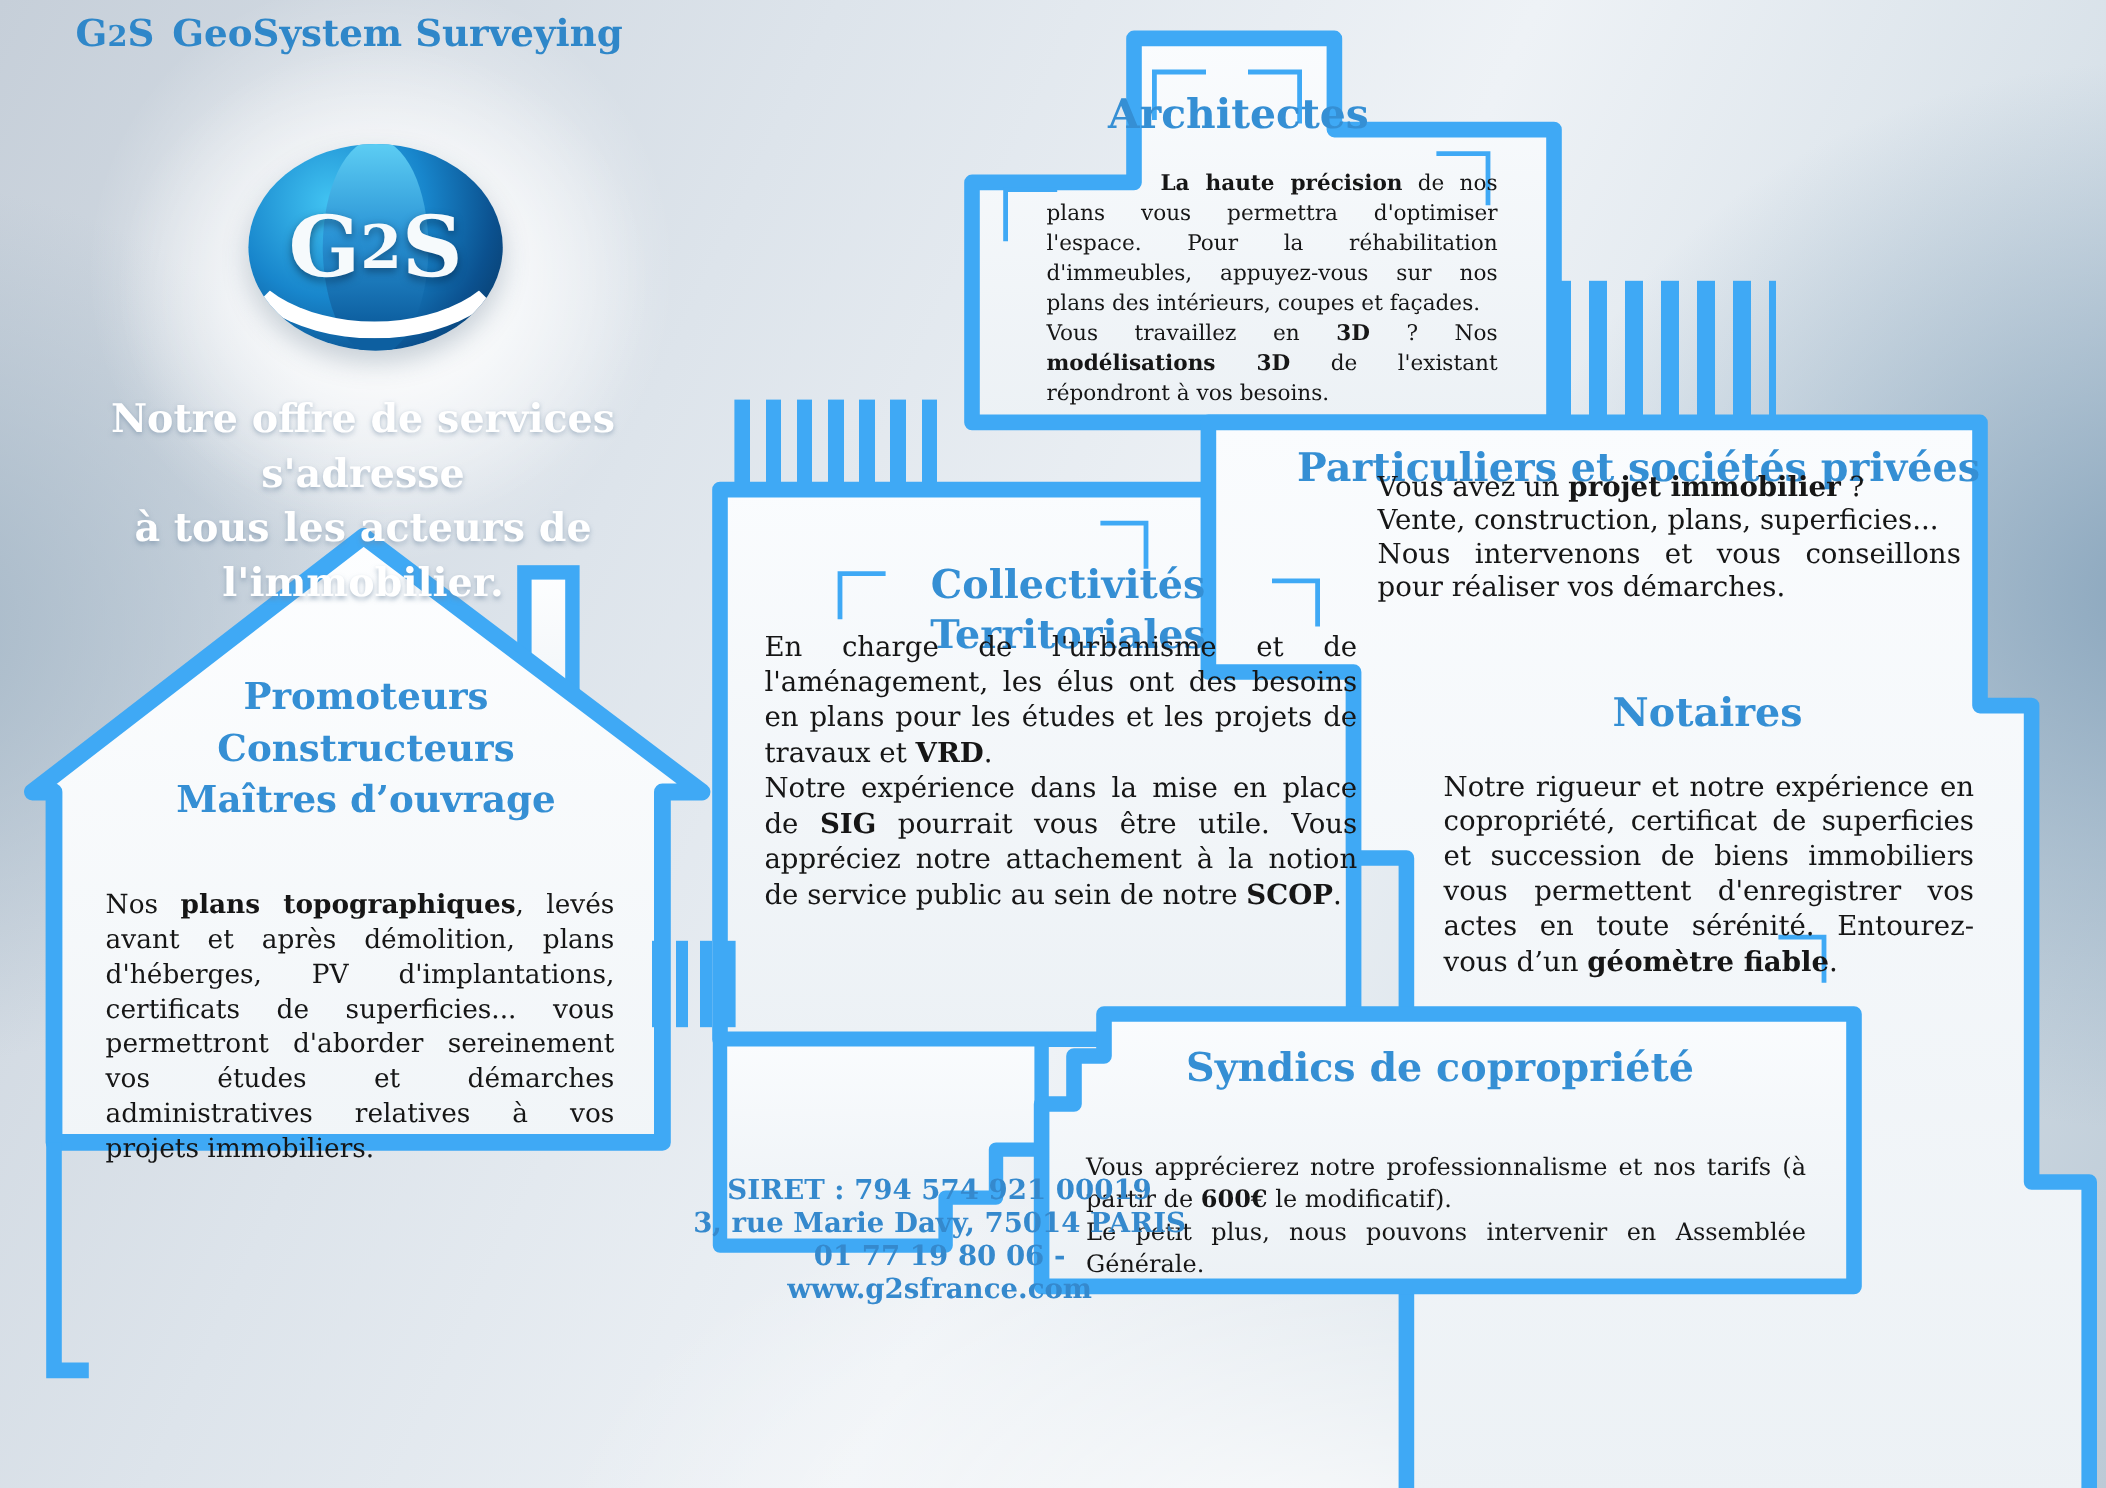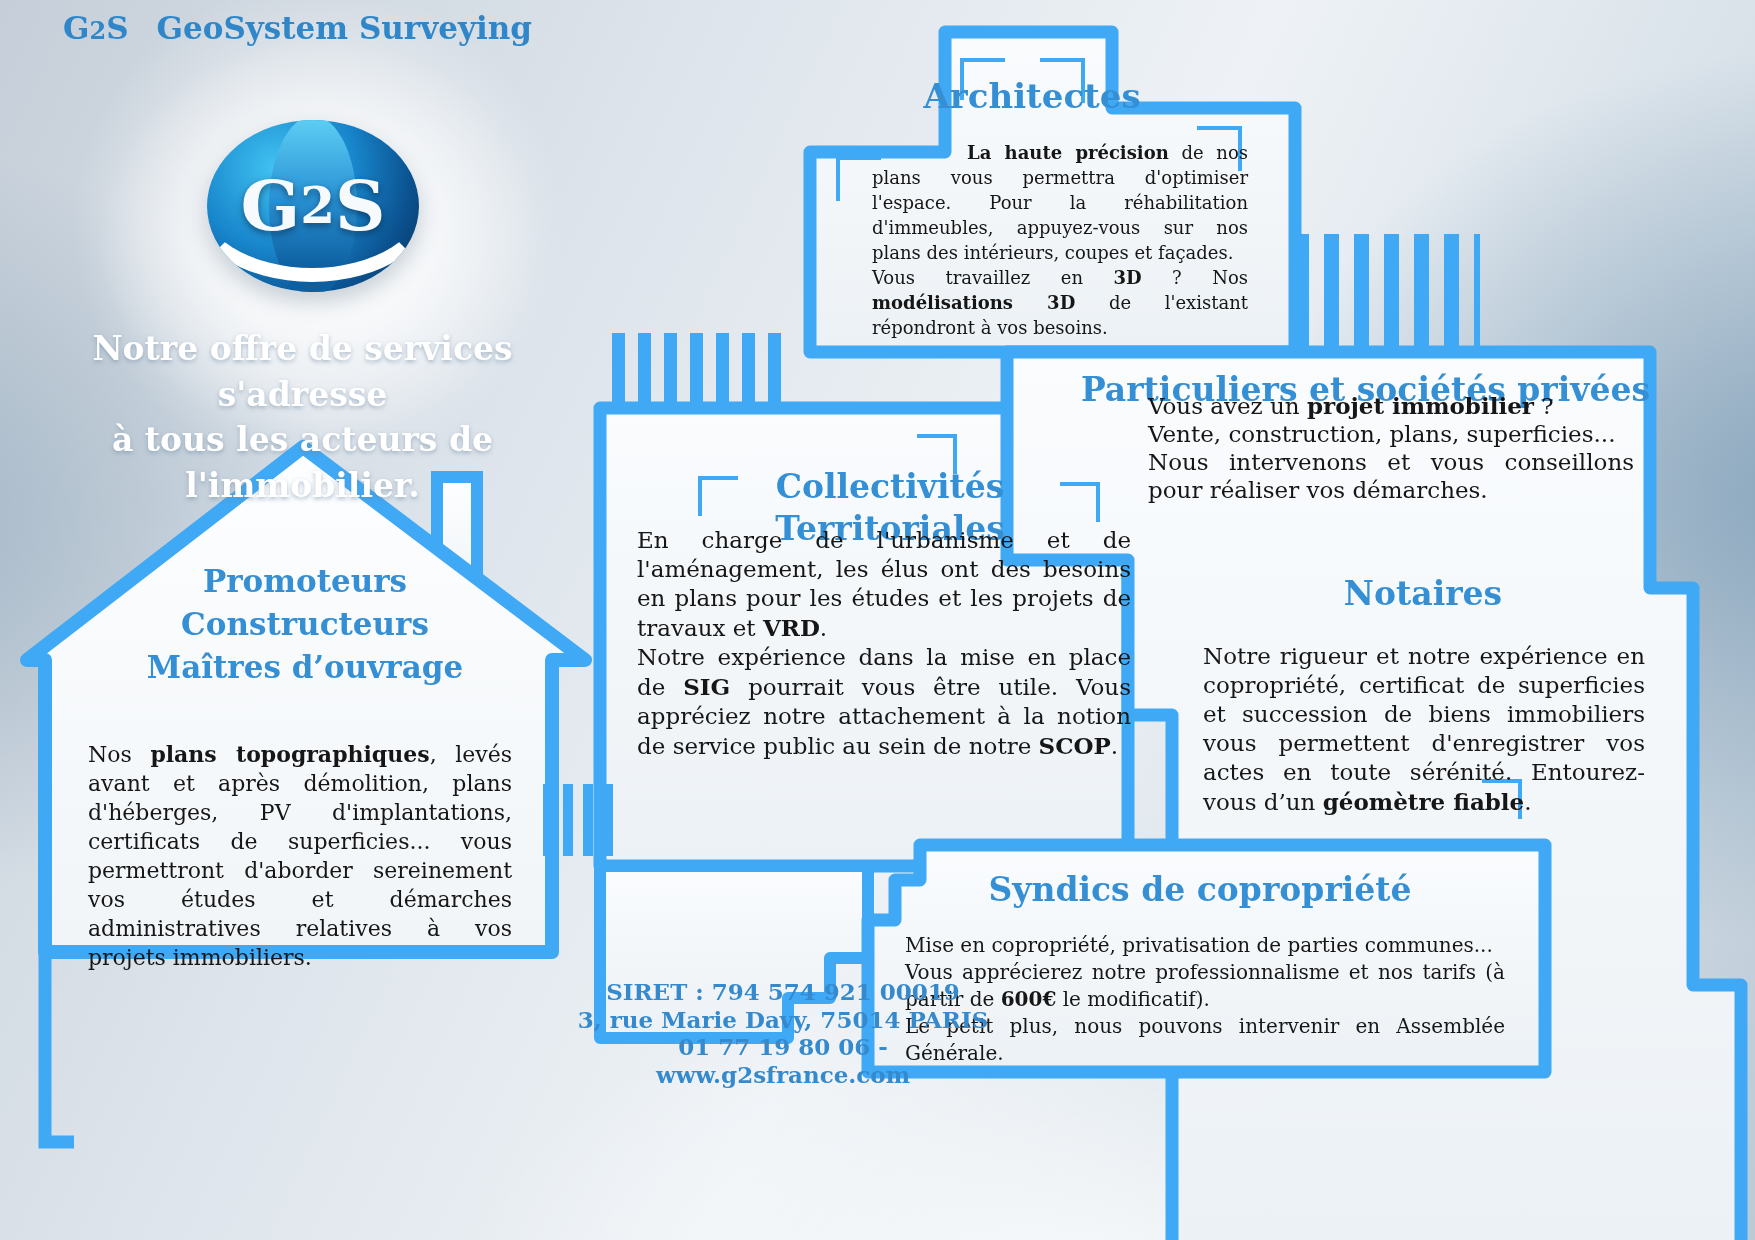--- a/index.html
+++ b/index.html
@@ -19,21 +19,21 @@
       background:repeating-linear-gradient(90deg,#3fa9f5 0 13px,rgba(0,0,0,0) 13px 26px);}
   .s2{left:1294px;top:234px;width:186px;height:124px;
       background:repeating-linear-gradient(90deg,#3fa9f5 0 15px,rgba(0,0,0,0) 15px 30px);}
   .s3{left:543px;top:784px;width:70px;height:72px;
       background:repeating-linear-gradient(90deg,#3fa9f5 0 10px,rgba(0,0,0,0) 10px 20px);}
   .txt{position:absolute;z-index:3;color:#161616;}
   .j{text-align:justify;}
   .ttl{color:#358fd4;font-weight:bold;text-align:center;line-height:1.2;}
   .hdr{left:63px;top:10px;width:760px;font-weight:bold;color:#2f87c9;font-size:31px;}
   .hdr .two{font-size:24px;}
-  .hdr .name{margin-left:28px;}
+  .hdr .name{margin-left:15px;}
   .glow{position:absolute;left:98px;top:38px;width:444px;height:400px;z-index:2;
       background:radial-gradient(closest-side,rgba(255,255,255,.96),rgba(255,255,255,.5) 50%,rgba(255,255,255,0));}
   .globe{position:absolute;left:207px;top:120px;width:212px;height:172px;border-radius:50%;z-index:3;
       overflow:hidden;display:flex;align-items:center;justify-content:center;
       background:radial-gradient(circle at 32% 28%, #41c3f2, #1886cc 42%, #0b518f 72%, #073056 100%);
       box-shadow:0 10px 22px rgba(40,70,100,.25);}
   .globe:before{content:'';position:absolute;left:62px;top:-4px;width:88px;height:180px;border-radius:50%;
       background:linear-gradient(180deg,#5fd0f5,#2a93d5 45%,#0d5fa0 85%);}
   .globe:after{content:'';position:absolute;left:-22px;top:-8px;width:254px;height:170px;
       border:14px solid rgba(0,0,0,0);border-bottom-color:#ffffff;border-radius:50%;box-sizing:border-box;}
@@ -136,21 +136,21 @@
   <div class="txt j b-not"><span>Notre rigueur et notre expérience en copropriété, certificat de superficies et succession de biens immobiliers vous permettent d'enregistrer vos actes en toute sérénité. Entourez-vous d’un </span><b>géomètre fiable</b><span>.</span></div>
 
   <div class="txt j b-prom"><span>Nos </span><b>plans topographiques</b><span>, levés avant et après démolition, plans d'héberges, PV d'implantations, certificats de superficies... vous permettront d'aborder sereinement vos études et démarches administratives relatives à vos projets immobiliers.</span></div>
   <div class="txt ttl t-prom">
     <div>Promoteurs</div>
     <div>Constructeurs</div>
     <div>Maîtres d’ouvrage</div>
   </div>
 
   <div class="txt ttl t-syn">Syndics de copropriété</div>
-  <div class="txt j b-syn"><span>Mise en copropriété, privatisation de parties communes...</span><br><span>Vous apprécierez notre professionnalisme et nos tarifs (à partir de </span><b>600€</b><span> le modificatif).</span><br><span>Le petit plus, nous pouvons intervenir en Assemblée Générale.</span></div>
+  <div class="txt j b-syn"><br><span>Vous apprécierez notre professionnalisme et nos tarifs (à partir de </span><b>600€</b><span> le modificatif).</span><br><span>Le petit plus, nous pouvons intervenir en Assemblée Générale.</span></div>
 
   <div class="txt footer">
     <div>SIRET : 794 574 921 00019</div>
     <div>3, rue Marie Davy, 75014 PARIS</div>
     <div>01 77 19 80 06 - www.g2sfrance.com</div>
   </div>
 
 </div>
 
 </body></html>

